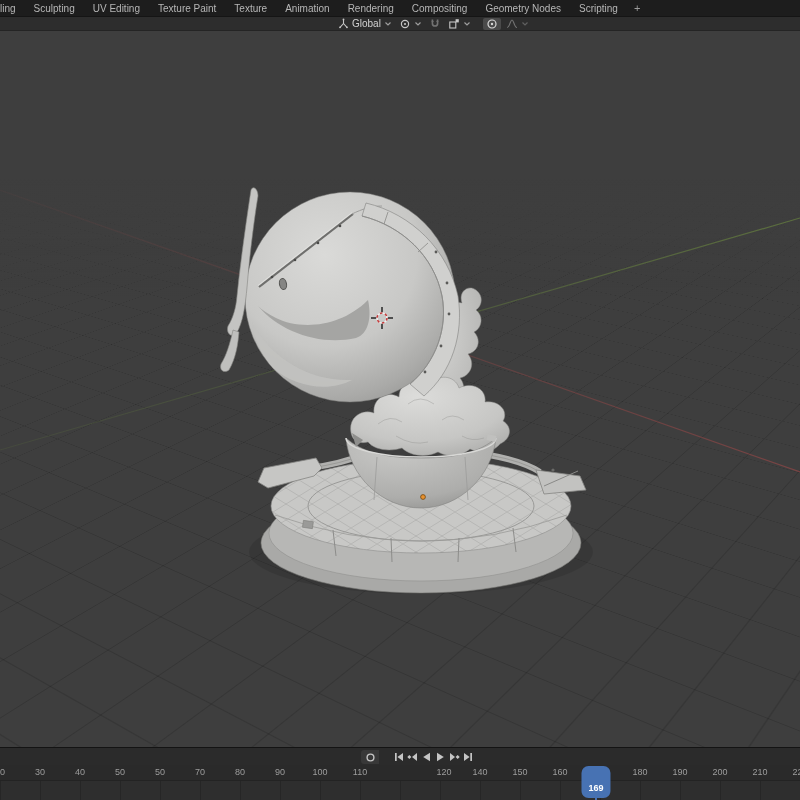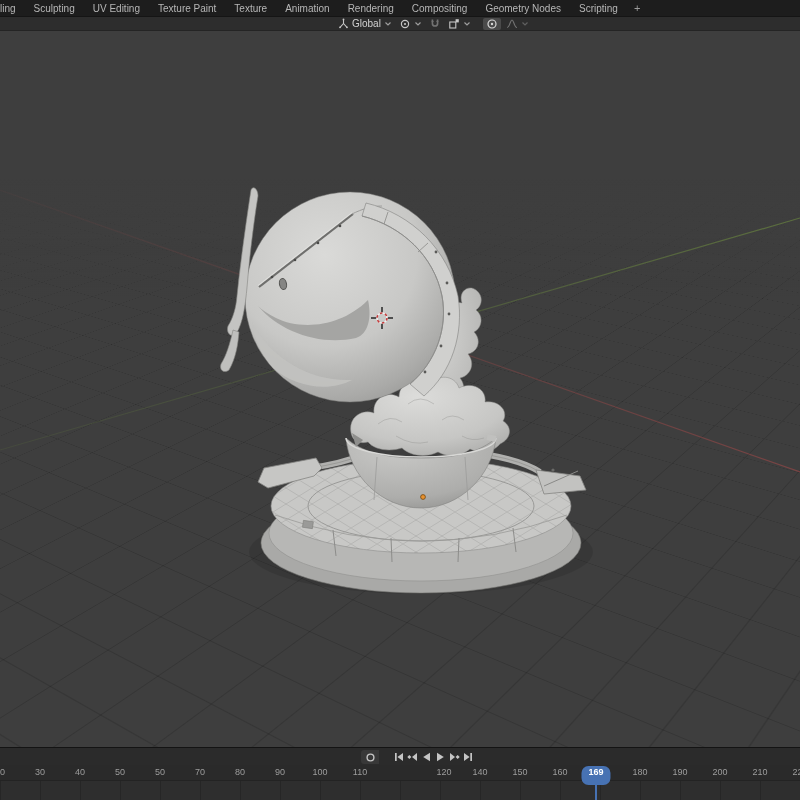--- a/index.html
+++ b/index.html
@@ -38,22 +38,22 @@
            display:flex;align-items:center;justify-content:center;}
   #transport{position:absolute;left:392px;top:2px;display:flex;gap:1px;}
   .tr-btn{width:13px;height:14px;display:flex;align-items:center;justify-content:center;border-radius:2px;}
 
   
   #tllower{position:absolute;left:0;top:765px;width:800px;height:35px;background:#2e2e2e;overflow:hidden;}
   #ruler{position:absolute;left:0;top:0;width:800px;height:16px;background:#2a2a2a;border-bottom:1px solid #232323;}
   .tick-label{position:absolute;top:2px;transform:translateX(-50%);font-size:9px;color:#9d9d9d;white-space:nowrap;}
   .gridline{position:absolute;top:16px;bottom:0;width:1px;background:#262626;}
   #playhead{position:absolute;top:13px;bottom:0;width:2px;}
-  #frame-pill{position:absolute;top:1px;height:19px;transform:translateX(-50%);border-radius:7px;
-    color:#fff;font-size:9px;font-weight:bold;line-height:13px;padding:0 7px;}
+  #frame-pill{position:absolute;top:1px;height:29px;transform:translateX(-50%);border-radius:7px;
+    color:#fff;font-size:9px;font-weight:bold;line-height:13px;padding:16px 7px;}
 </style>
 </head>
 <body>
 
 <div id="app">
 
   <div id="topbar">
       <div class="ws-tab clipped">Modeling</div>
       <div class="ws-tab">Sculpting</div>
       <div class="ws-tab">UV Editing</div>

